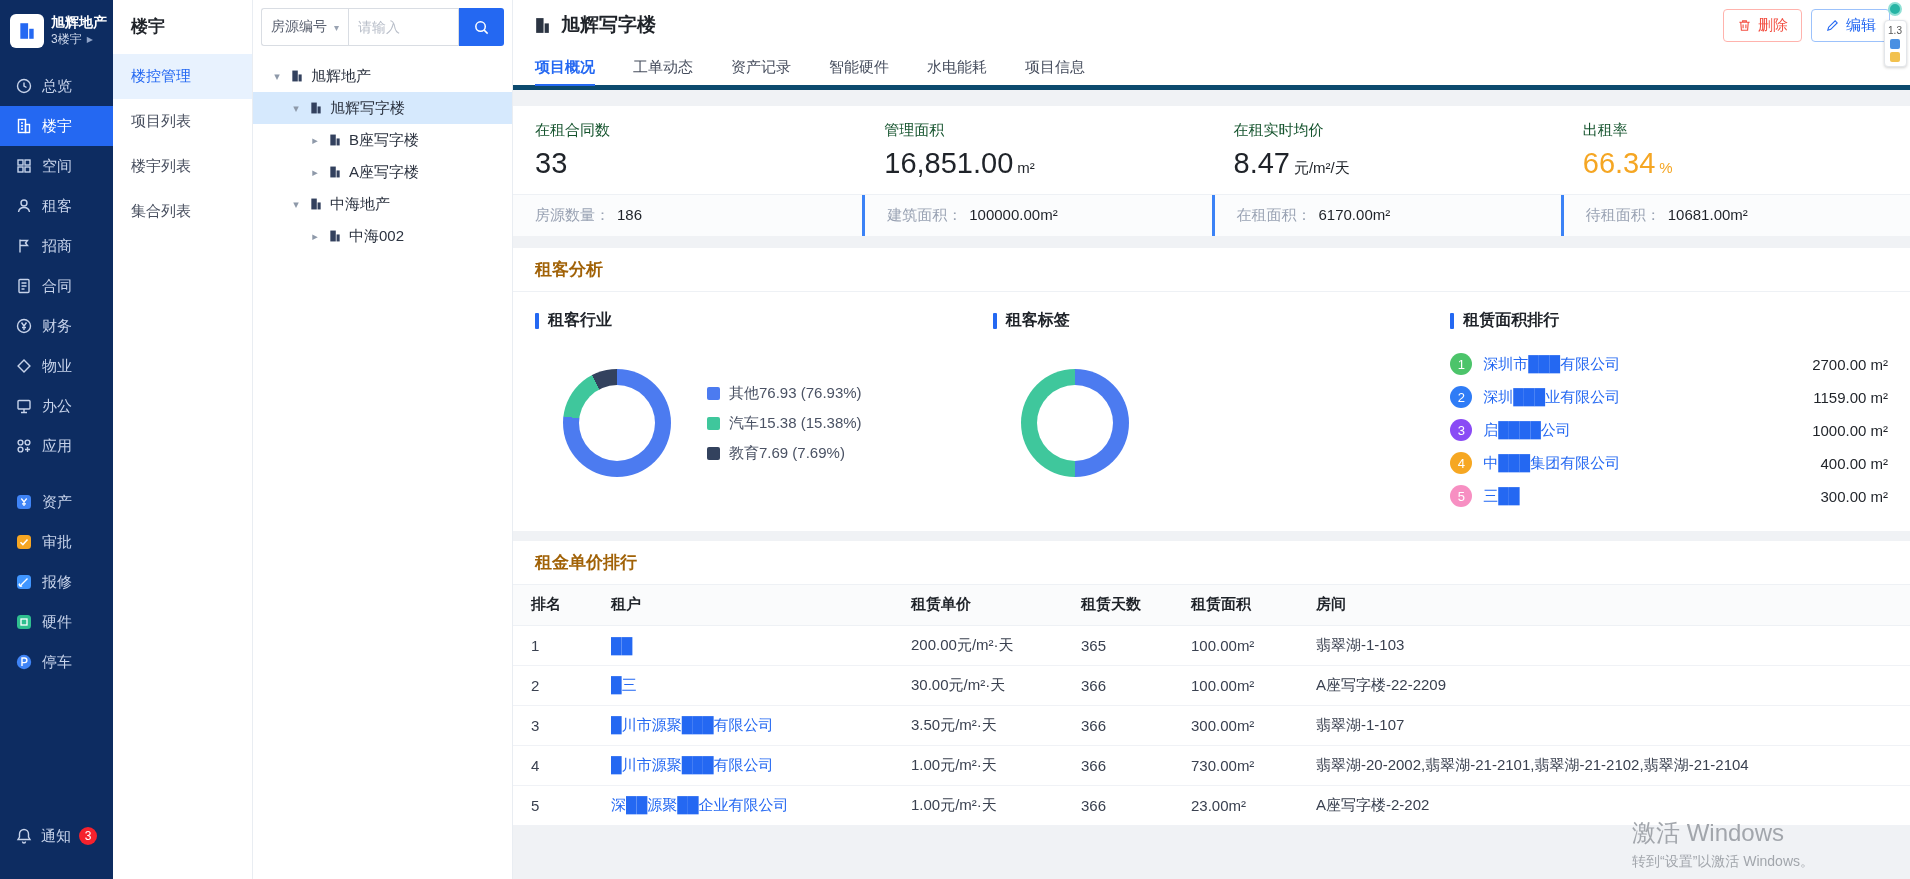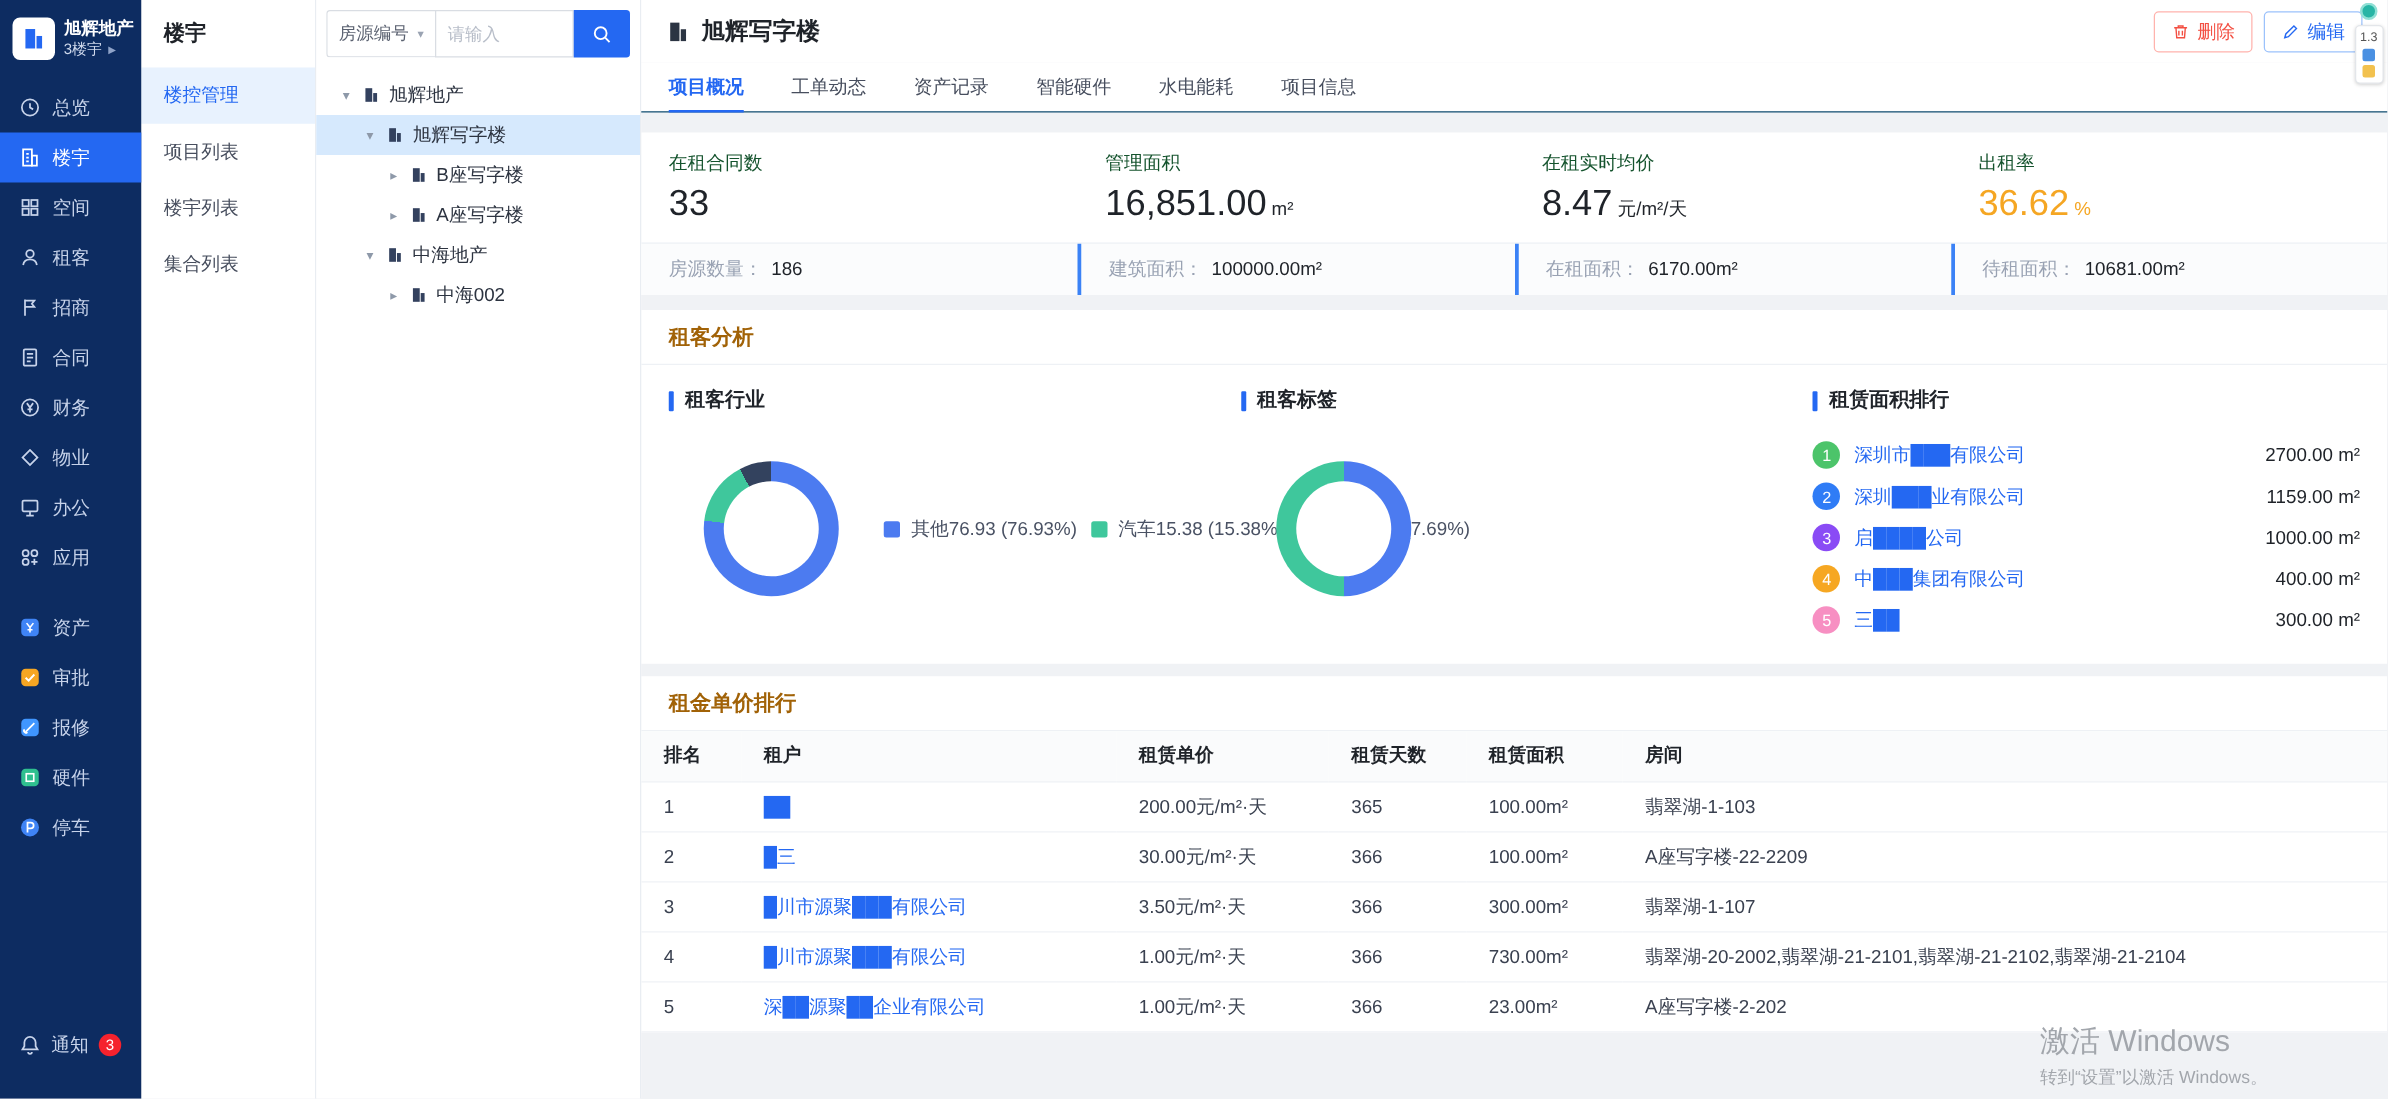--- a/index.html
+++ b/index.html
@@ -44,21 +44,21 @@
   .tree-arrow{color:#8e99a9;font-size:11px;width:12px;text-align:center;flex-shrink:0}
 
   
   .main{flex:1;display:flex;flex-direction:column;position:relative;min-width:0}
   .main-header{height:50px;background:#fff;display:flex;align-items:center;padding:0 20px;gap:9px}
   .main-title{font-size:19px;font-weight:700;color:#1f2329}
   .spacer{flex:1}
   .btn{height:33px;display:flex;align-items:center;gap:6px;padding:0 13px;border-radius:4px;font-size:15px;background:#fff;cursor:pointer;font-family:inherit}
   .btn.danger{border:1px solid #ffb3ad;color:#f34f42}
   .btn.primary{border:1px solid #9cc2fb;color:#2468f2}
-  .tabs{height:40px;background:#fff;display:flex;gap:38px;padding:0 22px;border-bottom:1px solid #0c4a6e}
+  .tabs{height:40px;background:#fff;display:flex;gap:38px;padding:0 22px;border-bottom:5px solid #0c4a6e}
   .tab{display:flex;align-items:center;font-size:15px;color:#474e5e;cursor:pointer;position:relative}
   .tab.active{color:#2468f2;font-weight:600}
   .tab.active::after{content:"";position:absolute;left:0;right:0;bottom:-1px;height:2px;background:#2468f2}
   .content{flex:1;padding-top:16px;position:relative;overflow:hidden}
 
   
   .stats{background:#fff}
   .stats-primary{display:flex;padding:15px 0 14px}
   .stat{width:25%;padding-left:22px}
   .stat-label{font-size:15px;color:#14532d}
@@ -75,21 +75,21 @@
   .panel{background:#fff;margin-top:12px}
   .panel.rent{margin-top:10px}
   .panel-header{height:44px;display:flex;align-items:center;padding:0 22px;font-size:17px;font-weight:700;color:#a16207;border-bottom:1px solid #eef1f5}
   .analysis-body{display:flex;padding:18px 22px 24px}
   .a-col{flex:1;min-width:0;padding-right:20px}
   .sub-title{display:flex;align-items:center;gap:9px;font-size:16px;font-weight:700;color:#1f2329}
   .sub-title .bar{width:4px;height:16px;background:#2468f2;border-radius:1px;flex-shrink:0}
   .chart-flex{display:flex;align-items:center;margin-top:38px;gap:36px;padding-left:28px}
   .donut{width:108px;height:108px;border-radius:50%;position:relative;flex-shrink:0}
   .donut::after{content:"";position:absolute;inset:16px;background:#fff;border-radius:50%}
-  .legend{display:flex;gap:11px}
+  .legend{display:flex;flex-direction:column;gap:11px}
   .legend-item{display:flex;align-items:center;gap:9px;font-size:15px;color:#4a5264;white-space:nowrap}
   .swatch{width:13px;height:13px;border-radius:2px;flex-shrink:0}
   .rank-list{margin-top:22px;display:flex;flex-direction:column;gap:11px}
   .rank-item{display:flex;align-items:center;gap:11px;font-size:15px}
   .rank-badge{width:22px;height:22px;border-radius:50%;color:#fff;font-size:13px;display:flex;align-items:center;justify-content:center;flex-shrink:0}
   .rank-name{color:#2468f2;flex:1;cursor:pointer;overflow:hidden;text-overflow:ellipsis;white-space:nowrap}
   .rank-value{color:#1f2329;white-space:nowrap}
 
   
   .rent-table{width:100%;border-collapse:collapse;table-layout:fixed}
@@ -386,21 +386,21 @@
         <div class="stat">
           <div class="stat-label">管理面积</div>
           <div class="stat-value"><span>16,851.00</span><span class="stat-unit">m²</span></div>
         </div>
         <div class="stat">
           <div class="stat-label">在租实时均价</div>
           <div class="stat-value"><span>8.47</span><span class="stat-unit">元/m²/天</span></div>
         </div>
         <div class="stat">
           <div class="stat-label">出租率</div>
-          <div class="stat-value warn"><span>36.62</span><span class="stat-unit">%</span></div>
+          <div class="stat-value warn"><span>66.34</span><span class="stat-unit">%</span></div>
         </div>
       </div>
       <div class="stats-secondary">
         <div class="sub-stat"><span class="sub-label">房源数量：</span><span class="sub-value">186</span></div>
         <div class="sub-stat"><span class="sub-label">建筑面积：</span><span class="sub-value">100000.00m²</span></div>
         <div class="sub-stat"><span class="sub-label">在租面积：</span><span class="sub-value">6170.00m²</span></div>
         <div class="sub-stat"><span class="sub-label">待租面积：</span><span class="sub-value">10681.00m²</span></div>
       </div>
     </section>
 

